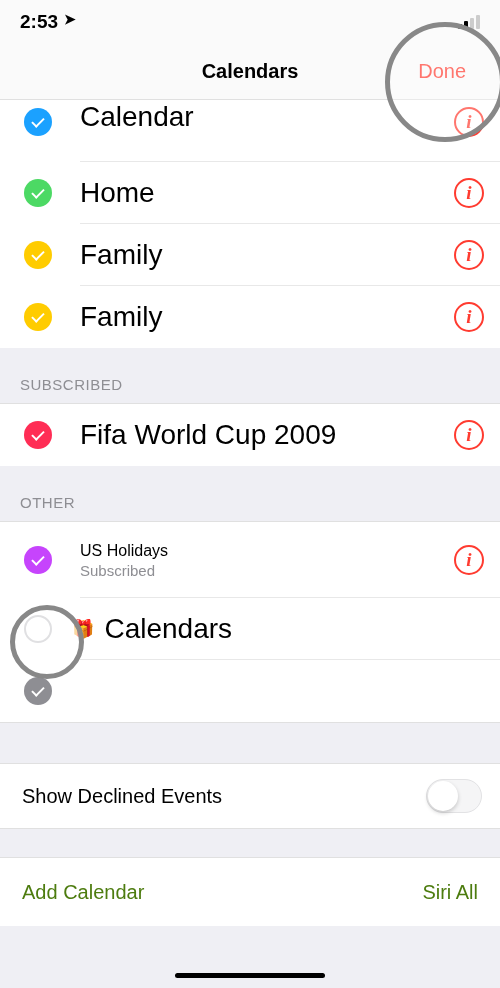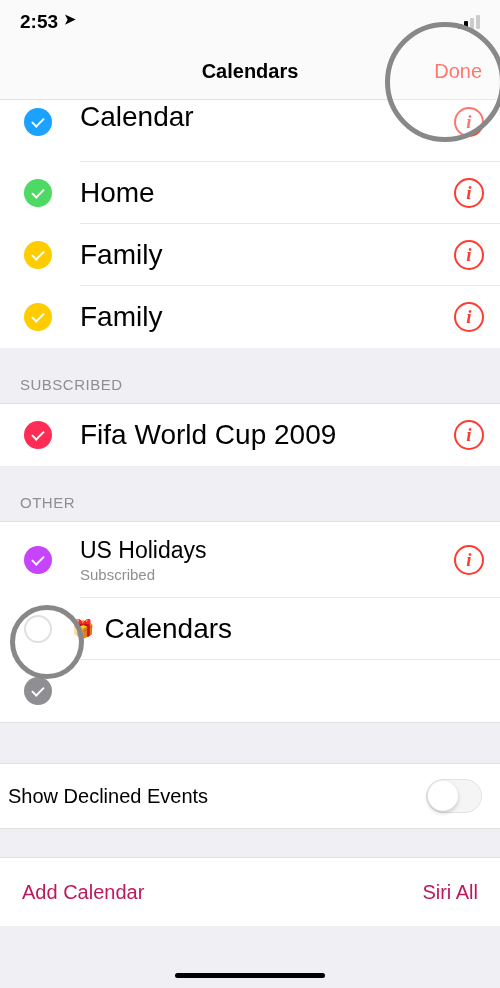--- a/index.html
+++ b/index.html
@@ -38,21 +38,21 @@
       display: flex;
       align-items: center;
       justify-content: center;
       position: relative;
       background: #fafafa;
       border-bottom: 1px solid #e0e0e0;
     }
     .header-title { font-size: 20px; font-weight: 700; }
     .done-btn {
       position: absolute;
-      right: 18px;
+      right: 34px;
       color: #ff3b30;
       font-size: 20px;
     }
     .list { background: #fff; }
     .row {
       display: flex;
       align-items: center;
       min-height: 62px;
       padding: 0 16px 0 24px;
       background: #fff;
@@ -109,21 +109,21 @@
       letter-spacing: 0.5px;
       border-bottom: 1px solid #e0e0e0;
     }
     .spacer { height: 42px; background: #efeff4; border-top: 1px solid #e0e0e0; border-bottom: 1px solid #e0e0e0;}
     .spacer.small { height: 30px; }
     .option-row {
       display: flex;
       align-items: center;
       justify-content: space-between;
       height: 64px;
-      padding: 0 18px 0 8px;
+      padding: 0 18px 0 22px;
       background: #fff;
       font-size: 20px;
     }
     .toggle {
       width: 56px; height: 34px;
       background: #f5f5f6;
       border: 1px solid #e2e2e4;
       border-radius: 17px;
       position: relative;
     }
@@ -137,21 +137,21 @@
       box-shadow: 0 2px 4px rgba(0,0,0,0.2);
     }
     .footer {
       display: flex;
       justify-content: space-between;
       align-items: center;
       height: 68px;
       padding: 0 22px;
       background: #fff;
       font-size: 20px;
-      color: #be185d;
+      color: #4d7c0f;
     }
     .home-indicator {
       position: absolute;
       bottom: 10px;
       left: 50%;
       transform: translateX(-50%);
       width: 150px; height: 5px;
       background: #000;
       border-radius: 3px;
     }
@@ -244,21 +244,21 @@
   </div>
 </div>
 
 <div class="section-header">OTHER</div>
 <div class="list">
   <div class="row subscribed-row">
     <div class="check-circle" style="background:#c644fc">
         <div class="check-mark"></div>
       </div>
     <div class="row-text">
-      <span class="row-label" style="font-size:23px">US Holidays</span>
+      <span class="row-label" style="font-size:16px">US Holidays</span>
       <span class="row-sublabel">Subscribed</span>
     </div>
     <div class="info-btn">i</div>
   </div>
   <div class="row">
     <div class="check-circle empty"></div>
     <span class="birthdays-icon">🎁</span>
     <span class="row-label">Calendars</span>
   </div>
   <div class="row last">

